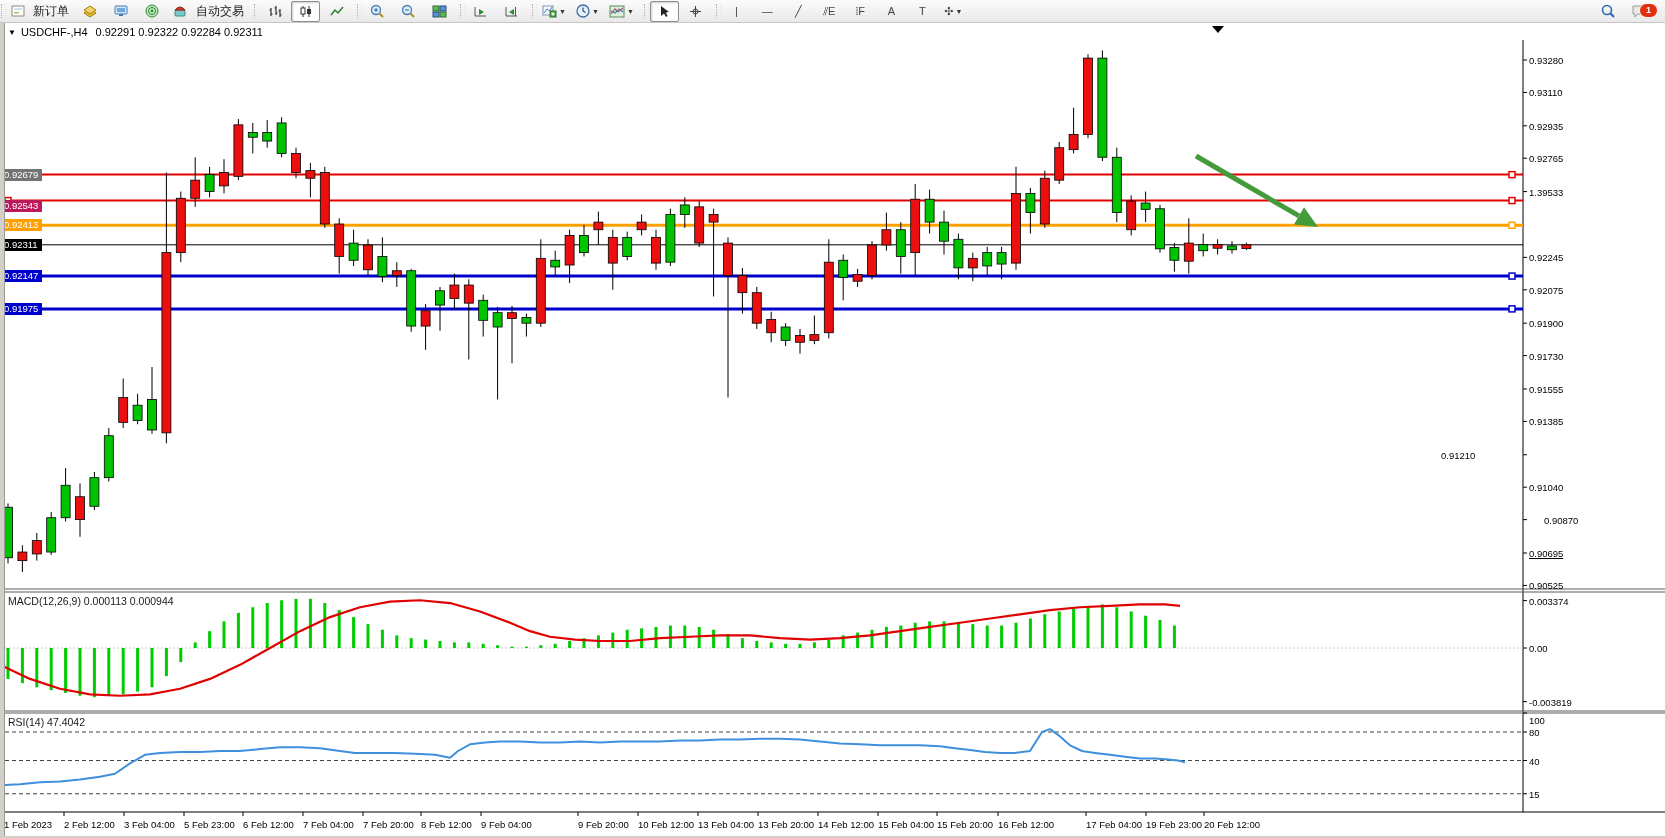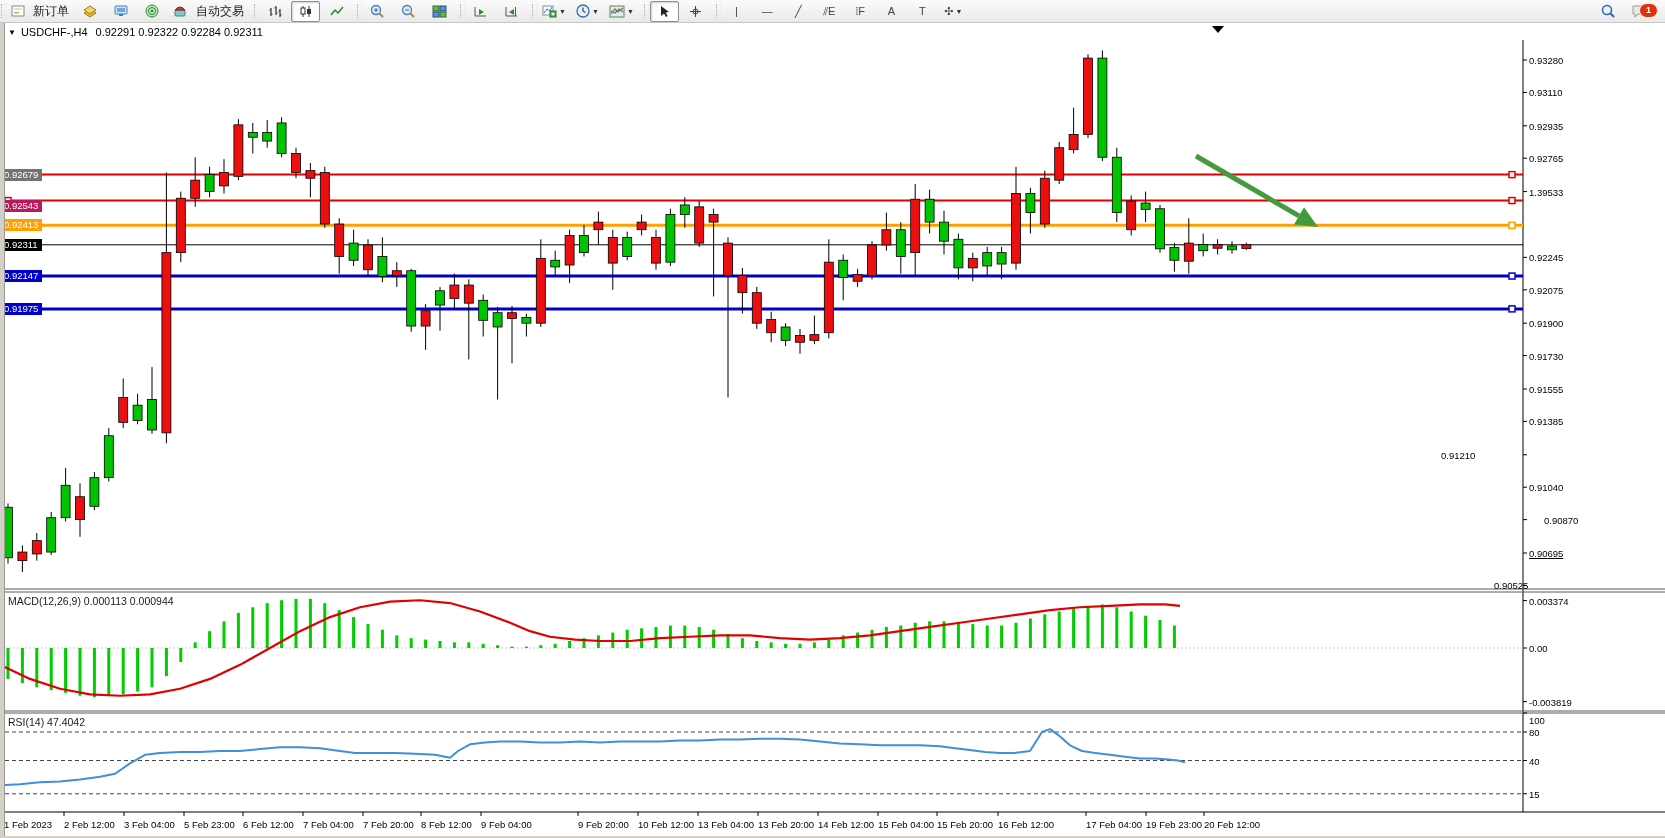--- a/index.html
+++ b/index.html
@@ -594,21 +594,21 @@
       <div class="axlab" style="left: 1529px; top: 252.39px;">0.92245</div>
       <div class="axlab" style="left: 1529px; top: 284.812px;">0.92075</div>
       <div class="axlab" style="left: 1529px; top: 318.187px;">0.91900</div>
       <div class="axlab" style="left: 1529px; top: 350.608px;">0.91730</div>
       <div class="axlab" style="left: 1529px; top: 383.983px;">0.91555</div>
       <div class="axlab" style="left: 1529px; top: 416.405px;">0.91385</div>
       <div class="axlab" style="left: 1441px; top: 449.78px;">0.91210</div>
       <div class="axlab" style="left: 1529px; top: 482.202px;">0.91040</div>
       <div class="axlab" style="left: 1529px; top: 514.623px; margin-left: 15px;">0.90870</div>
       <div class="axlab" style="left: 1529px; top: 547.998px; text-decoration: underline;">0.90695</div>
-      <div class="axlab" style="left: 1494px; top: 580.42px;">0.90525</div>
+      <div class="axlab" style="left: 1529px; top: 580.42px;">0.90525</div>
       <div class="axlab" style="left: 1529px; top: 595.612px;">0.003374</div>
       <div class="axlab" style="left: 1529px; top: 643px;">0.00</div>
       <div class="axlab" style="left: 1529px; top: 696.638px;">-0.003819</div>
       <div class="axlab" style="left: 1529px; top: 715px;">100</div>
       <div class="axlab" style="left: 1529px; top: 727px;">80</div>
       <div class="axlab" style="left: 1529px; top: 755.5px;">40</div>
       <div class="axlab" style="left: 1529px; top: 788.75px;">15</div>
       <div class="datelab" style="left: 4px; top: 819px;">1 Feb 2023</div>
       <div class="datelab" style="left: 64px; top: 819px;">2 Feb 12:00</div>
       <div class="datelab" style="left: 124px; top: 819px;">3 Feb 04:00</div>

